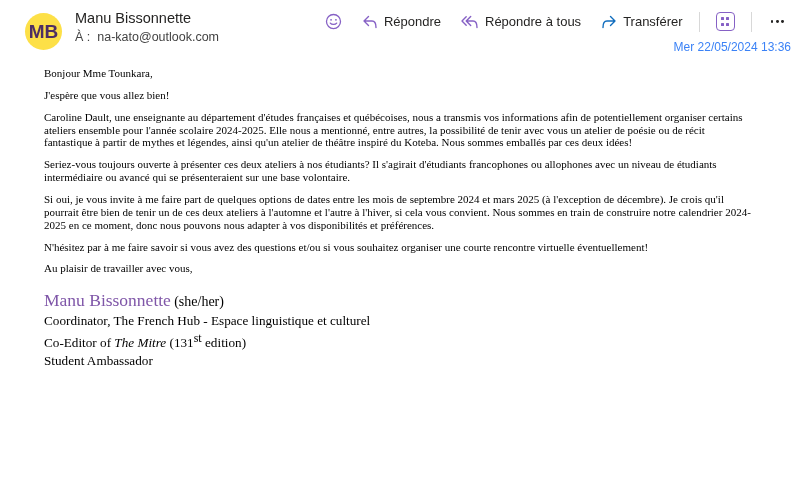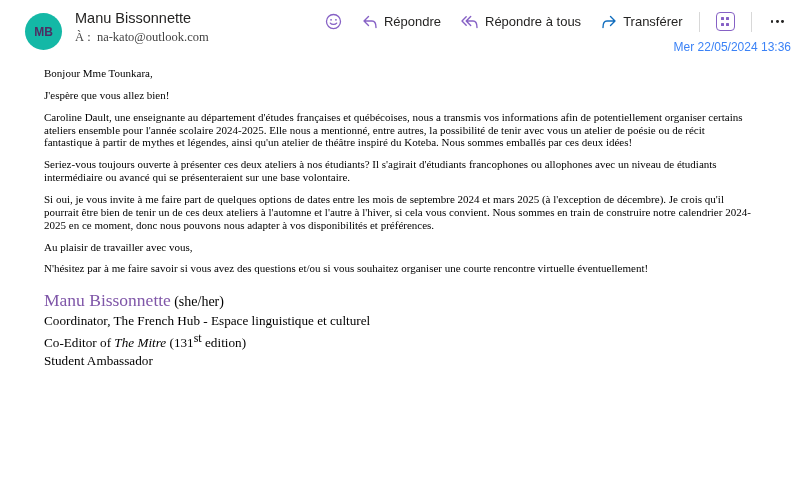--- a/index.html
+++ b/index.html
@@ -7,28 +7,28 @@
     width: 799px; height: 487px;
     background: #ffffff;
     font-family: "Liberation Sans", sans-serif;
     color: #252423;
     overflow: hidden;
   }
   
   .header { display: flex; padding: 10px 8px 0 25px; }
   .avatar {
     width: 37px; height: 37px; border-radius: 50%;
-    background: #14b8a6; color: #4d2e63;
-    font-weight: bold; font-size: 12px;
+    background: #fde047; color: #4d2e63;
+    font-weight: bold; font-size: 19px;
     display: flex; align-items: center; justify-content: center;
     flex: 0 0 auto; margin-top: 3px;
   }
   .header-main { flex: 1; margin-left: 13px; display: flex; justify-content: space-between; }
   .sender-name { font-size: 14.5px; color: #252423; }
-  .to-line, .cc-line { color: #424242; font-size: 12.5px; margin-top: 4px; font-family: Liberation Serif, serif; }
+  .to-line, .cc-line { color: #424242; font-size: 12.5px; margin-top: 4px; }
   .toolbar-block { text-align: right; }
   .toolbar { display: flex; align-items: center; gap: 12px; font-size: 13px; white-space: nowrap; }
   .tb-btn { display: flex; align-items: center; gap: 6px; padding: 2px 4px; border-radius: 3px; cursor: pointer; }
   .tb-btn svg { display: block; }
   .divider { width: 1px; height: 20px; background: #d8d8d8; }
   .date { color: #3b82f6; font-size: 12px; margin-top: 7px; }
   
   .apps-icon {
     width: 17px; height: 17px; border: 1.6px solid #8661c5; border-radius: 4px;
     display: grid; grid-template-columns: 3px 3px; grid-template-rows: 3px 3px;
@@ -125,22 +125,22 @@
     </div>
   </div>
 </div>
 
 <div class="email-body">
   <p>Bonjour Mme Tounkara,</p>
   <p>J'espère que vous allez bien!</p>
   <p>Caroline Dault, une enseignante au département d'études françaises et québécoises, nous a transmis vos informations afin de potentiellement organiser certains ateliers ensemble pour l'année scolaire 2024-2025. Elle nous a mentionné, entre autres, la possibilité de tenir avec vous un atelier de poésie ou de récit fantastique à partir de mythes et légendes, ainsi qu'un atelier de théâtre inspiré du Koteba. Nous sommes emballés par ces deux idées!</p>
   <p>Seriez-vous toujours ouverte à présenter ces deux ateliers à nos étudiants? Il s'agirait d'étudiants francophones ou allophones avec un niveau de étudiants intermédiaire ou avancé qui se présenteraient sur une base volontaire.</p>
   <p>Si oui, je vous invite à me faire part de quelques options de dates entre les mois de septembre 2024 et mars 2025 (à l'exception de décembre). Je crois qu'il pourrait être bien de tenir un de ces deux ateliers à l'automne et l'autre à l'hiver, si cela vous convient. Nous sommes en train de construire notre calendrier 2024-2025 en ce moment, donc nous pouvons nous adapter à vos disponibilités et préférences.</p>
+  <p>N'hésitez par à me faire savoir si vous avez des questions et/ou si vous souhaitez organiser une courte rencontre virtuelle éventuellement!</p>
   <p>Au plaisir de travailler avec vous,</p>
-  <p>N'hésitez par à me faire savoir si vous avez des questions et/ou si vous souhaitez organiser une courte rencontre virtuelle éventuellement!</p>
 </div>
 
 <div class="signature">
   <div>
     <span class="sig-name">Manu Bissonnette</span>
     <span class="sig-pronouns">(she/her)</span>
   </div>
   <div class="sig-line">Coordinator, The French Hub - Espace linguistique et culturel</div>
   <div class="sig-line"><span>Co-Editor of </span><span class="italic">The Mitre</span><span> (131</span><sup>st</sup><span> edition)</span></div>
   <div class="sig-line">Student Ambassador</div>

